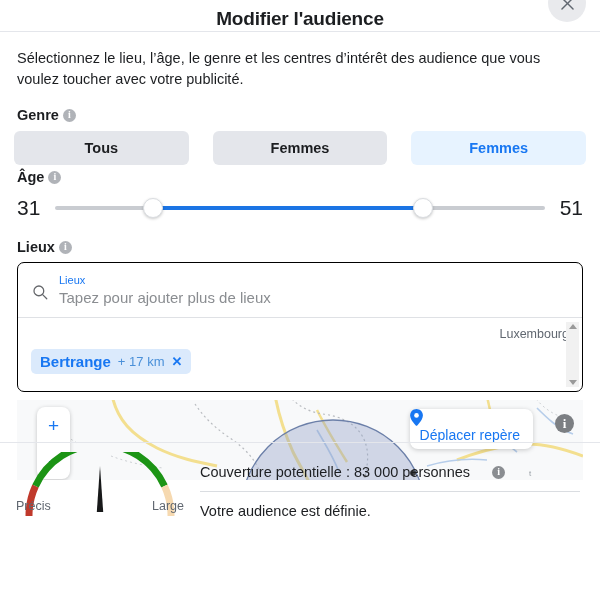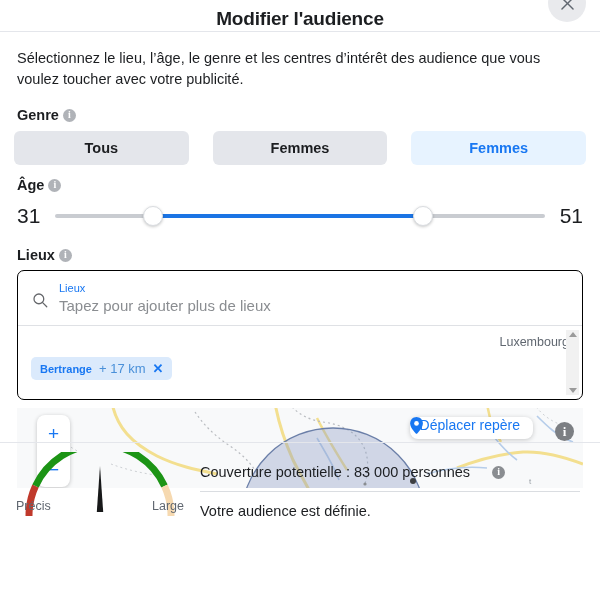--- a/index.html
+++ b/index.html
@@ -67,21 +67,21 @@
     border: none; border-radius: 6px;
     background: #e4e6eb; color: #1c1e21;
     font-family: "Liberation Sans", sans-serif;
     font-size: 14.5px; font-weight: bold;
     cursor: pointer;
     display: flex; align-items: center; justify-content: center;
   }
   .gender-btn.selected { background: #e7f3ff; color: #1877f2; }
 
   
-  #age-label { margin-top: 12px; }
+  #age-label { margin-top: 4px; }
   .age-row {
     display: flex; align-items: center; gap: 0;
     padding: 10px 17px 0 17px;
   }
   .age-num { font-size: 21px; color: #1c1e21; width: 26px; }
   .age-num.right { text-align: right; }
   .slider {
     position: relative; flex: 1; height: 26px;
     margin: 0 12px;
   }
@@ -136,21 +136,21 @@
     padding: 8px 13px 0 13px;
     overflow: hidden;
   }
   .country { font-size: 12.5px; color: #606770; line-height: 16px; text-align: right; }
   .chip {
     display: inline-flex; align-items: center; gap: 7px;
     background: #dbeafc; border-radius: 5px;
     padding: 4px 9px; margin-top: 7px;
     cursor: pointer;
   }
-  .chip-name { font-size: 11px; font-weight: bold; color: #1877f2; }
+  .chip-name { font-size: 15px; font-weight: bold; color: #1877f2; }
   .chip-radius { font-size: 13px; color: #4a90d9; }
   .chip-x { font-size: 13px; color: #1877f2; font-weight: bold; line-height: 1; }
 
   .scrollbar {
     position: absolute; right: 3px; top: 4px; bottom: 4px; width: 13px;
     background: #f1f1f1;
     display: flex; flex-direction: column; justify-content: space-between;
     align-items: center; padding: 2px 0;
     cursor: pointer;
   }
@@ -177,21 +177,21 @@
   .zoom-btn {
     flex: 1; display: flex; align-items: center; justify-content: center;
     font-size: 19px; color: #1877f2; cursor: pointer;
     background: none; border: none;
     font-family: "Liberation Sans", sans-serif; line-height: 1;
   }
   .move-pin {
     position: absolute; right: 50px; top: 9px;
     background: #fff; border-radius: 8px;
     box-shadow: 0 1px 5px rgba(0,0,0,.2);
-    padding: 0 13px 6px 10px;
+    padding: 18px 13px 6px 10px;
     display: flex; align-items: center; gap: 7px;
     cursor: pointer; border: none;
   }
   .pin-icon { width: 13px; height: 17px; flex: none; }
   .move-pin-label { font-size: 14px; color: #1877f2; font-weight: normal;
     font-family: "Liberation Sans", sans-serif; }
   .map-info {
     position: absolute; right: 9px; top: 14px;
     width: 19px; height: 19px; border-radius: 50%;
     background: #7c7f83; color: #fff;

